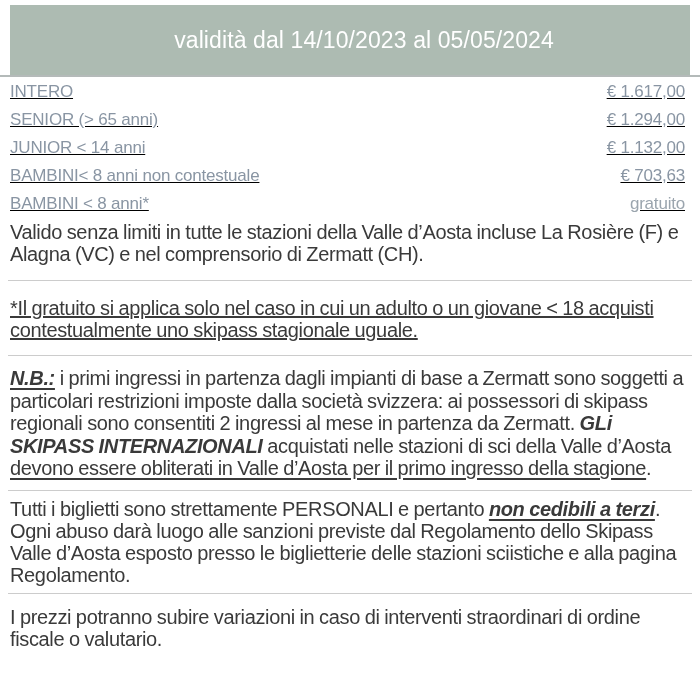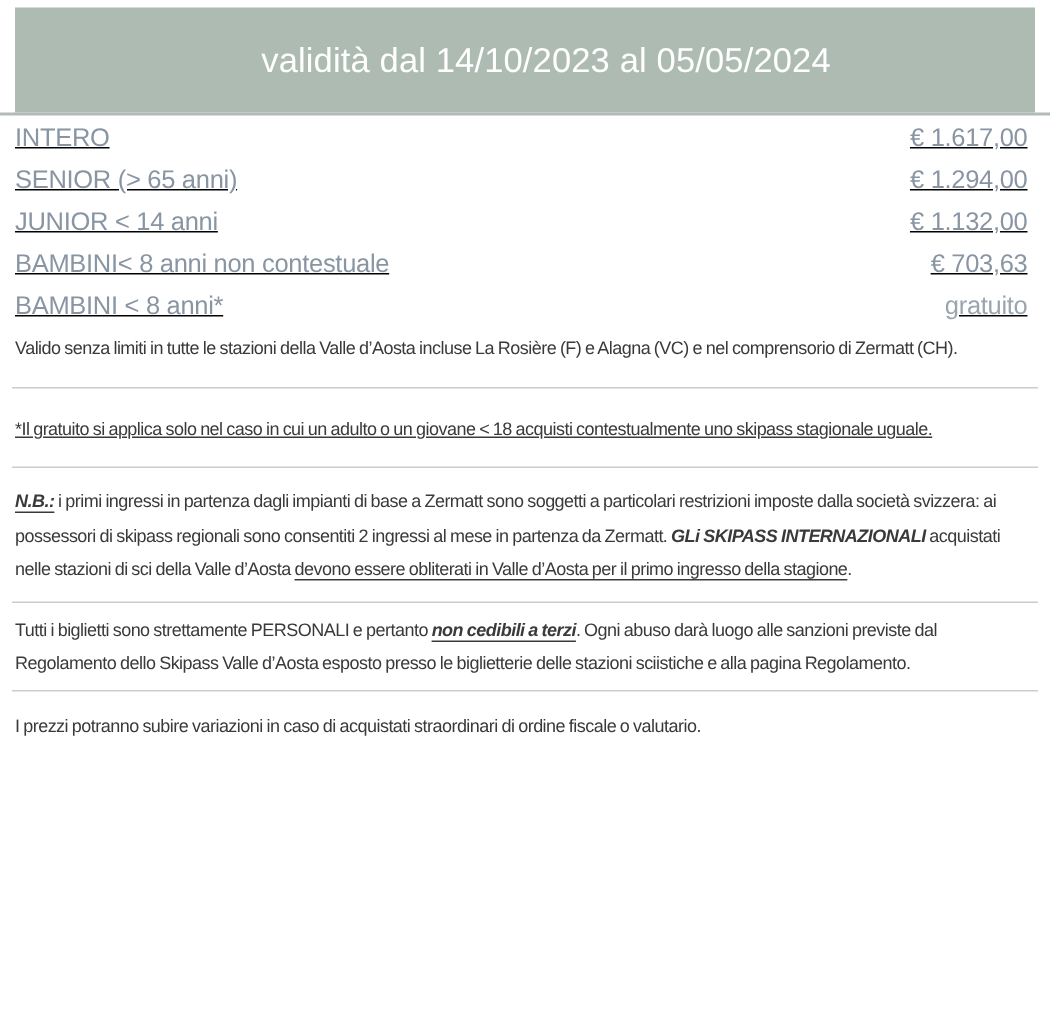--- a/index.html
+++ b/index.html
@@ -38,21 +38,21 @@
     align-items: center;
     justify-content: space-between;
     color: #8995a3;
     font-size: 17px;
     letter-spacing: -0.2px;
   }
   .row .price { padding-right: 5px; }
   .row .price.muted { color: #9ba5ae; }
 
   
-  .notes { color: #3a3a3a; font-size: 12px; line-height: 22px; letter-spacing: -0.35px; word-spacing: -0.5px; }
+  .notes { color: #3a3a3a; font-size: 20px; line-height: 22px; letter-spacing: -0.35px; word-spacing: -0.5px; }
   .notes p { margin: 0 10px; }
   .note .b { font-weight: bold; font-style: italic; }
   .note .u { text-decoration: underline; text-underline-offset: 3px; }
   .p1 { margin-top: 3px !important; }
   .p2 { margin-top: 16px !important; text-decoration: underline; }
   .p3 { margin-top: 11px !important; line-height: 22.5px; }
   .p4 { margin-top: 11px !important; }
   .p5 { margin-top: 7px !important; }
   .p6 { margin-top: 12px !important; }
   .divider {
@@ -106,16 +106,16 @@
 
   <div class="notes">
     <p class="note p1"><span>Valido senza limiti in tutte le stazioni della Valle d’Aosta incluse La Rosière (F) e Alagna (VC) e nel comprensorio di Zermatt (CH).</span></p>
     <div class="divider d1"></div>
     <p class="note p2"><span>*Il gratuito si applica solo nel caso in cui un adulto o un giovane &lt; 18 acquisti contestualmente uno skipass stagionale uguale.</span></p>
     <div class="divider d2"></div>
     <p class="note p3"><span class="b u">N.B.:</span><span> i primi ingressi in partenza dagli impianti di base a Zermatt sono soggetti a particolari restrizioni imposte dalla società svizzera: ai possessori di skipass regionali sono consentiti 2 ingressi al mese in partenza da Zermatt. </span><span class="b">GLi SKIPASS INTERNAZIONALI</span><span> acquistati nelle stazioni di sci della Valle d’Aosta </span><span class="u">devono essere obliterati in Valle d’Aosta per il primo ingresso della stagione</span><span>.</span></p>
     <div class="divider d3"></div>
     <p class="note p5"><span>Tutti i biglietti sono strettamente PERSONALI e pertanto </span><span class="b u">non cedibili a terzi</span><span>. Ogni abuso darà luogo alle sanzioni previste dal Regolamento dello Skipass Valle d’Aosta esposto presso le biglietterie delle stazioni sciistiche e alla pagina Regolamento.</span></p>
     <div class="divider d4"></div>
-    <p class="note p6"><span>I prezzi potranno subire variazioni in caso di acquistati straordinari di ordine fiscale o valutario.</span></p>
+    <p class="note p6"><span>I prezzi potranno subire variazioni in caso di interventi straordinari di ordine fiscale o valutario.</span></p>
   </div>
 
 </div>
 
 </body></html>

